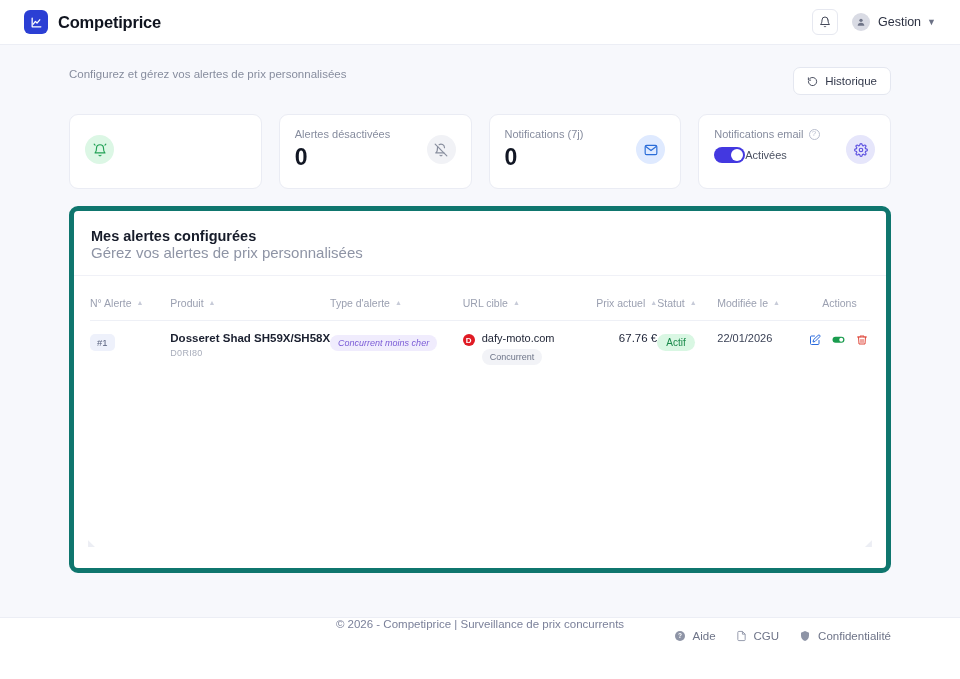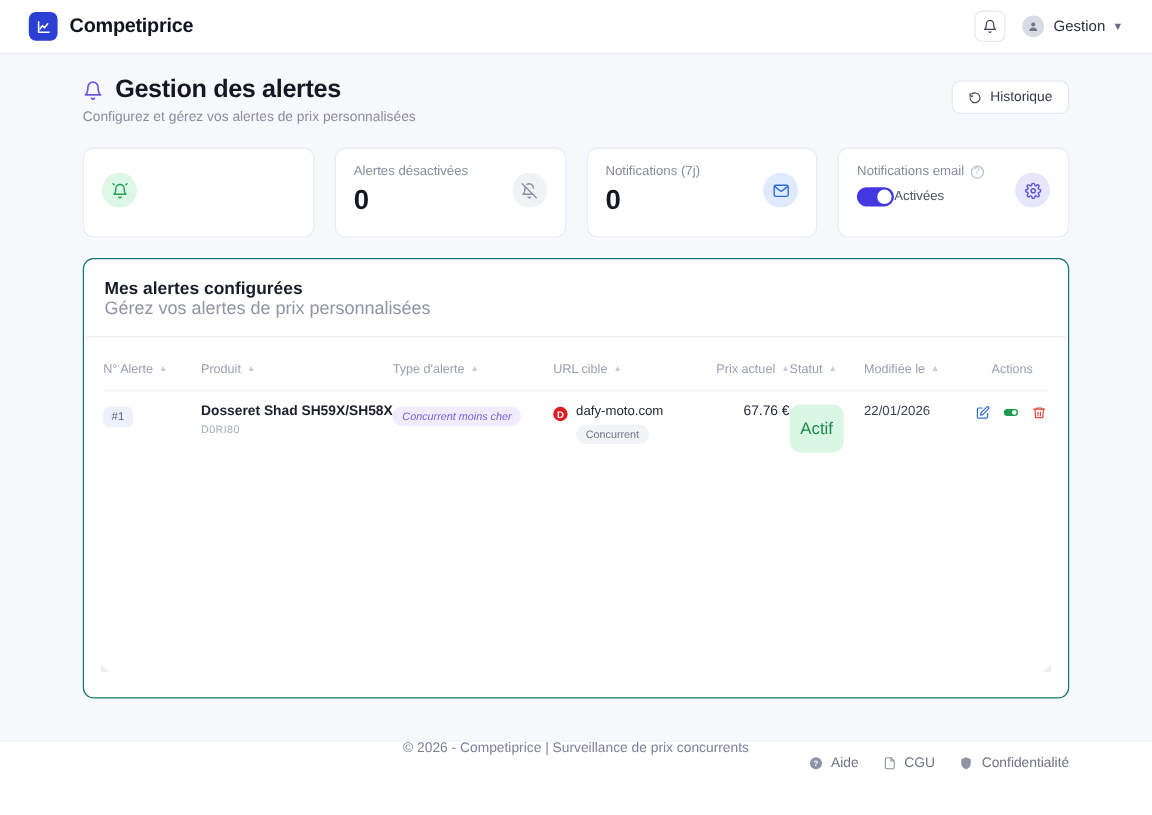--- a/index.html
+++ b/index.html
@@ -116,21 +116,21 @@
     width: 11px; height: 11px; border-radius: 50%;
     border: 1px solid #b9bece;
     color: #b9bece; font-size: 8px;
     display: inline-flex; align-items: center; justify-content: center;
     line-height: 1;
   }
 
   
   .panel {
     background: #fff;
-    border: 1px solid #0f766e;
+    border: 5px solid #0f766e;
     border-radius: 9px;
     margin-top: 17px;
     height: 367px;
     position: relative;
   }
   .panel-head { padding: 17px 17px 14px 17px; border-bottom: 1px solid #f0f1f7; }
   .panel-title { font-size: 14.5px; font-weight: bold; color: #171c2a; }
   .panel-sub { font-size: 15px; color: #8e94a5; }
 
   .table-wrap { padding: 13px 16px 0 16px; }
@@ -170,21 +170,21 @@
   .pill-grey {
     display: inline-block;
     background: #f2f3f7; color: #6d7policy;
     color: #6d7488;
     font-size: 9px; padding: 3px 8px; border-radius: 9px;
     margin-top: 5px;
   }
   .pill-green {
     display: inline-block;
     background: #d9f7e3; color: #19894a;
-    font-size: 14px; padding: 12px 9px; border-radius: 9px;
+    font-size: 10px; padding: 3px 9px; border-radius: 9px;
   }
   .url-cell { display: flex; gap: 7px; }
   .fav {
     width: 12px; height: 12px; border-radius: 50%;
     background: #e01b24; color: #fff;
     font-size: 8px; font-weight: bold;
     display: flex; align-items: center; justify-content: center;
     flex: none; margin-top: 2px;
   }
   .url-name { font-size: 11px; color: #222738; }
@@ -241,27 +241,20 @@
       <span class="user-name">Gestion</span>
       <span class="caret">▼</span>
     </span>
   </div>
 </div>
 
 <div class="page">
 
   <div class="page-head">
     <div>
-      <div class="title-row">
-        <svg width="17" height="17" viewBox="0 0 24 24" fill="none" stroke="#6a5ae0" stroke-width="2" stroke-linecap="round" stroke-linejoin="round">
-          <path d="M18 8a6 6 0 0 0-12 0c0 7-3 9-3 9h18s-3-2-3-9"></path>
-            <path d="M13.7 21a2 2 0 0 1-3.4 0"></path>
-        </svg>
-        <span class="page-title">Gestion des alertes</span>
-      </div>
       <div class="page-sub">Configurez et gérez vos alertes de prix personnalisées</div>
     </div>
     <div class="hist-btn">
       <svg width="11" height="11" viewBox="0 0 24 24" fill="none" stroke="#3b4considerable" stroke-width="2" stroke-linecap="round" stroke-linejoin="round">
         <path d="M3 12a9 9 0 1 0 3-6.7" stroke="#3a4052"></path>
           <path d="M3 4v5h5" stroke="#3a4052"></path>
       </svg>
       <span>Historique</span>
     </div>
   </div>

